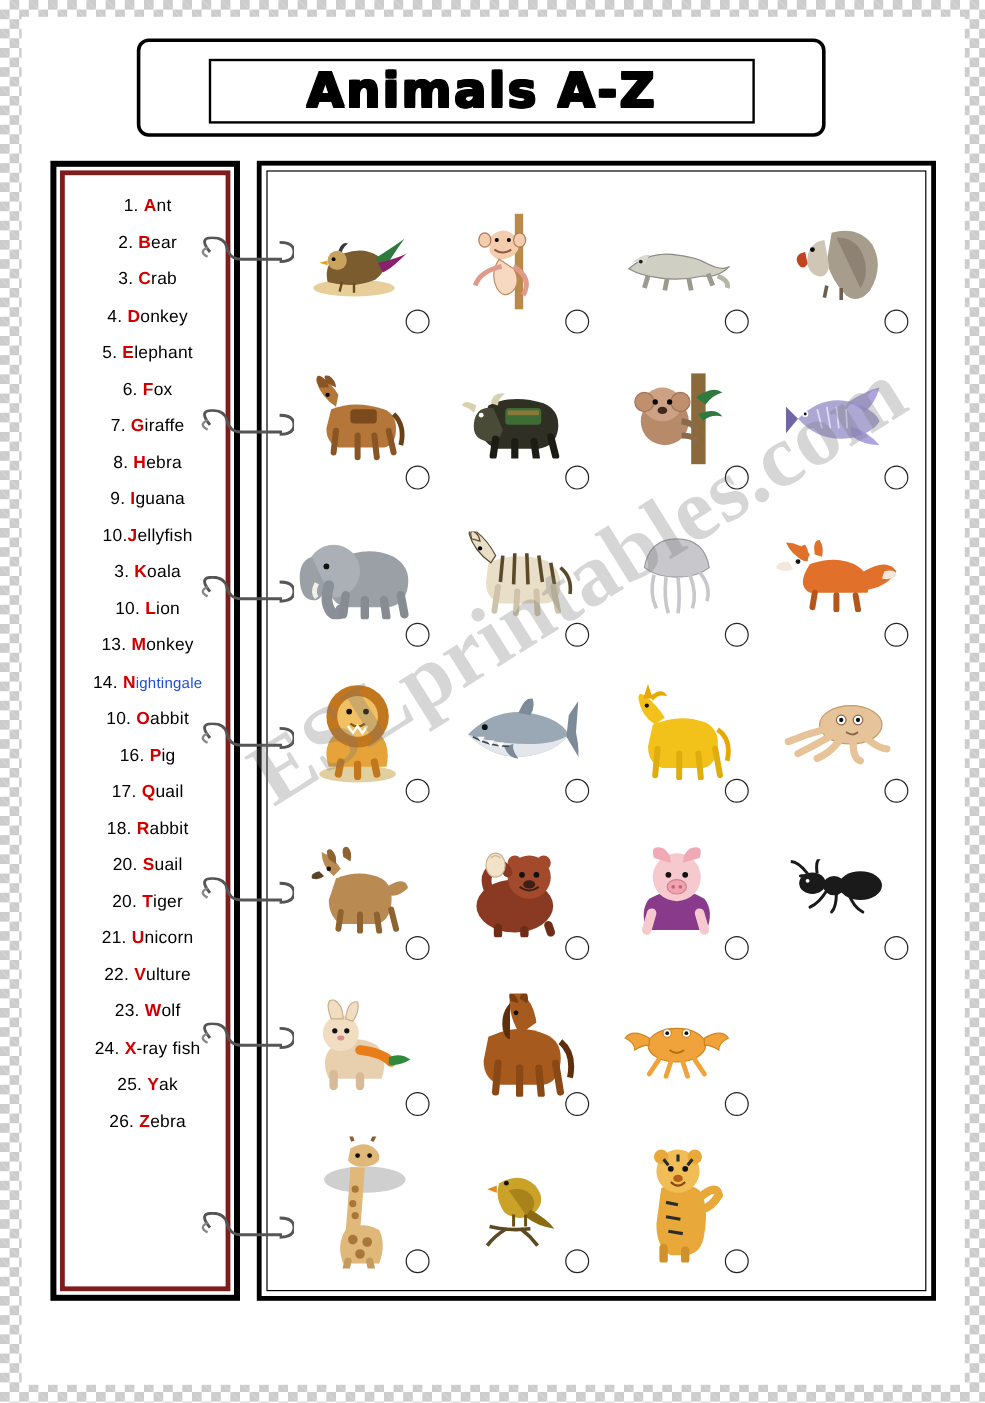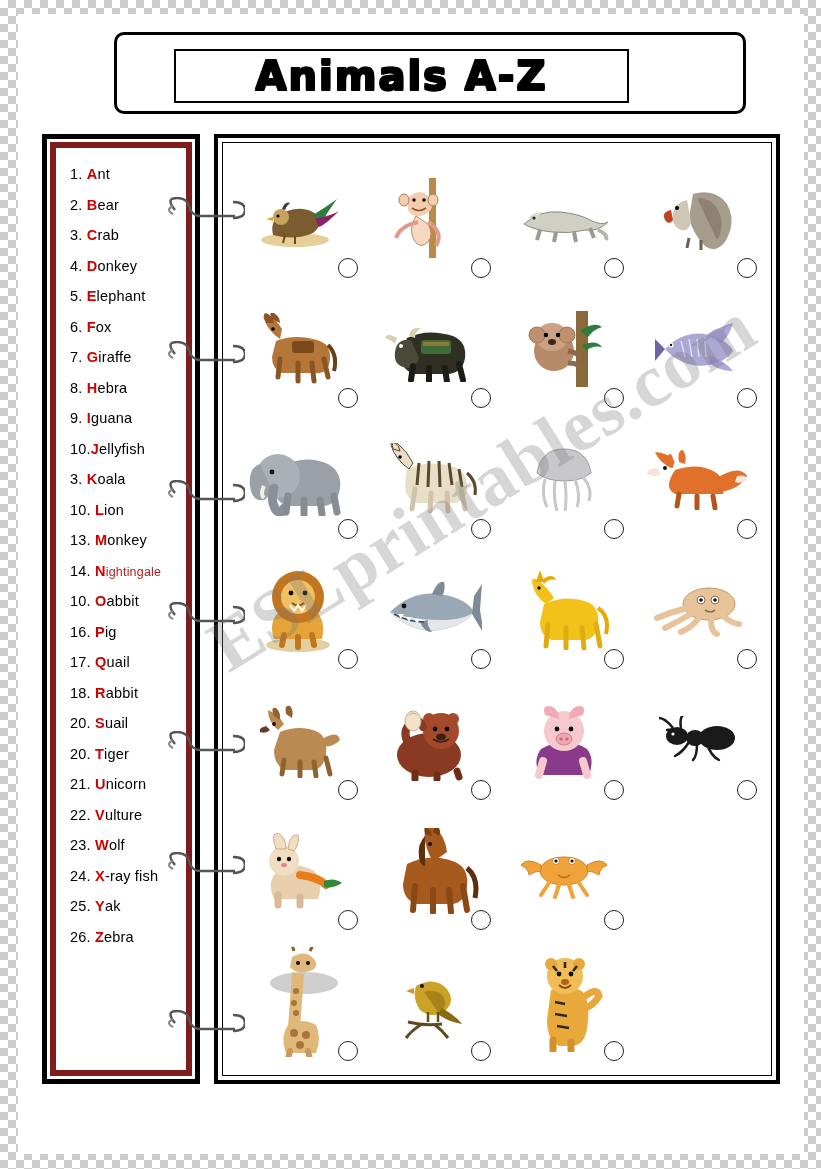--- a/index.html
+++ b/index.html
@@ -25,21 +25,21 @@
     position: absolute;
     left: 18px; top: 14px;
     width: 786px; height: 1140px;
     background: #ffffff;
   }
 
   
   .title-banner {
     position: absolute;
     left: 96px; top: 18px;
-    width: 632px; height: 82px;
+    width: 574px; height: 82px;
     background: #ffffff;
     border: 3px solid #000000;
     border-radius: 10px;
   }
   .title-inner {
     position: absolute;
     left: 57px; top: 14px;
     width: 455px; height: 54px;
     border: 2px solid #000000;
     background: #ffffff;
@@ -73,34 +73,35 @@
     position: absolute;
     left: 24px; top: 120px;
     width: 158px; height: 950px;
     border: 5px solid #000000;
     background: #ffffff;
     padding: 14px 0 0 0;
   }
   .list-panel .inner {
     position: absolute;
     inset: 3px;
-    border: 6px solid #7f1d1d;
+    border: 4px solid #7f1d1d;
     background: #fff;
     padding: 18px 10px 10px 14px;
+    text-align: center;
   }
   .word-item {
     font-size: 14.5px;
     color: #000000;
     margin-bottom: 14.5px;
     white-space: nowrap;
     letter-spacing: .2px;
   }
   .word-item .num { color: #000; }
   .word-item .cap { color: #d10000; font-weight: bold; }
-  .word-item.small .rest { font-size: 12.5px; color: #b91c1c; }
+  .word-item.small .rest { font-size: 12.5px; color: #1d4ed8; }
   .word-item .rest { color: #000; }
 
   
   .pic-panel {
     position: absolute;
     left: 196px; top: 120px;
     width: 566px; height: 950px;
     border: 4px solid #000000;
     background: #ffffff;
   }

